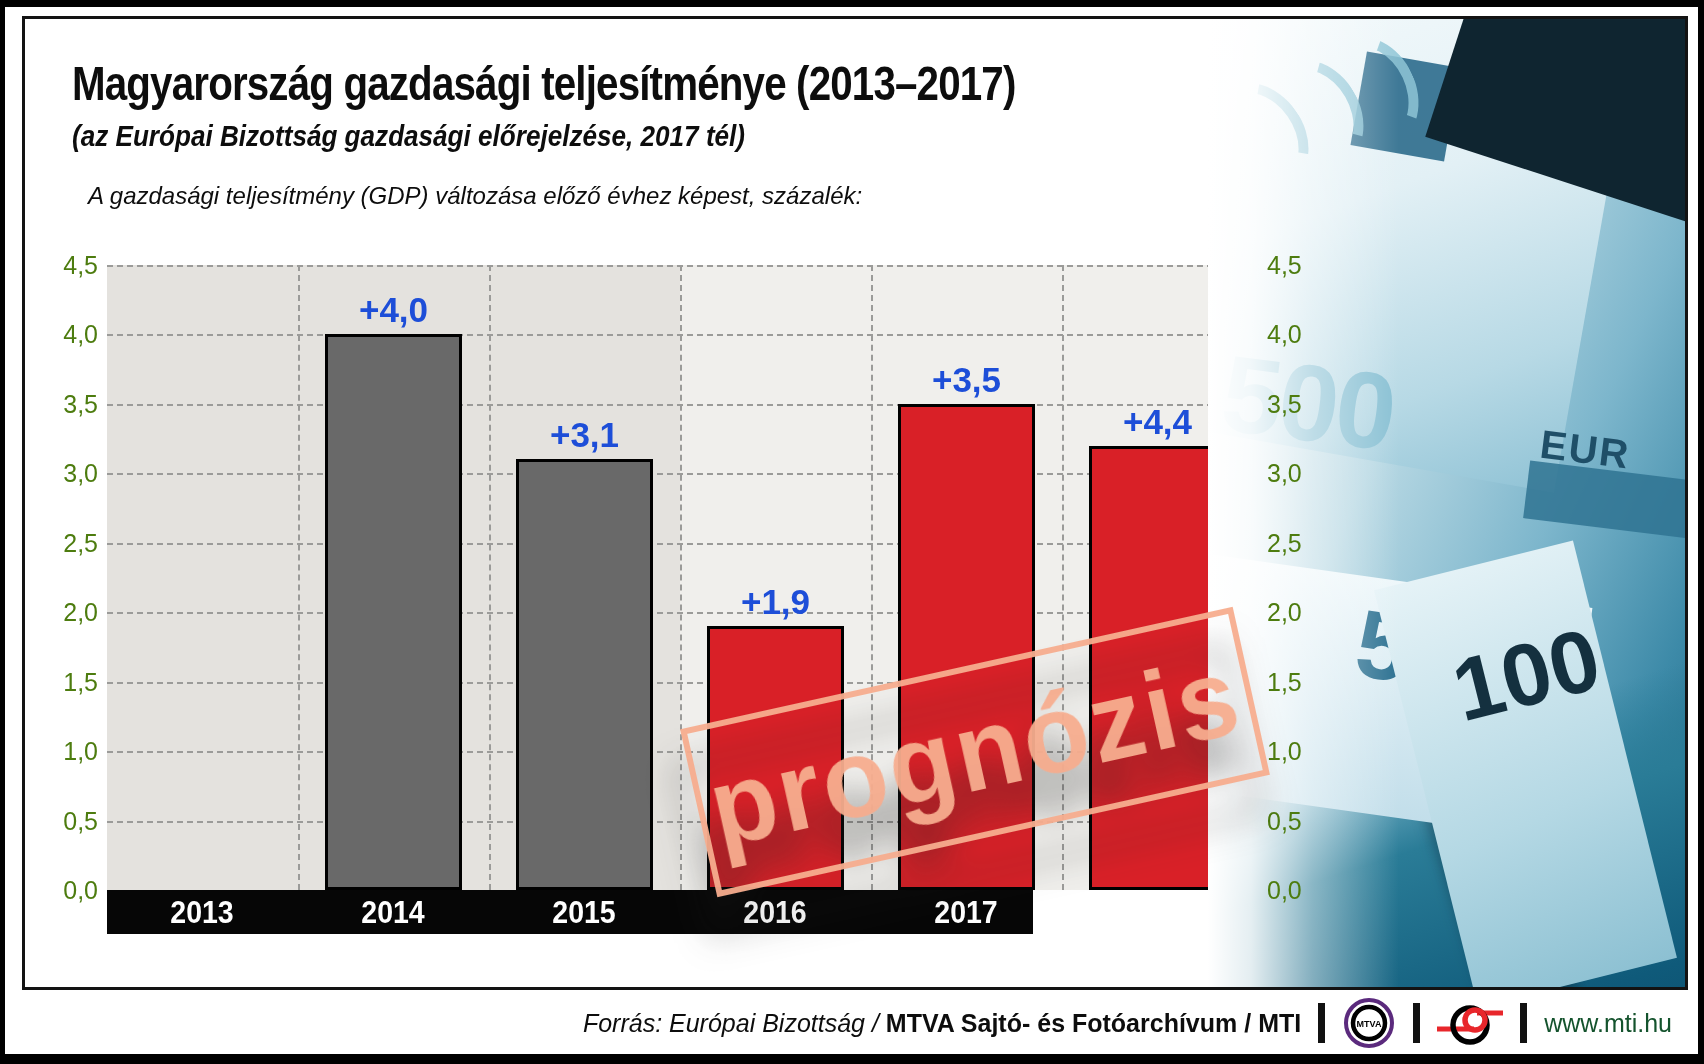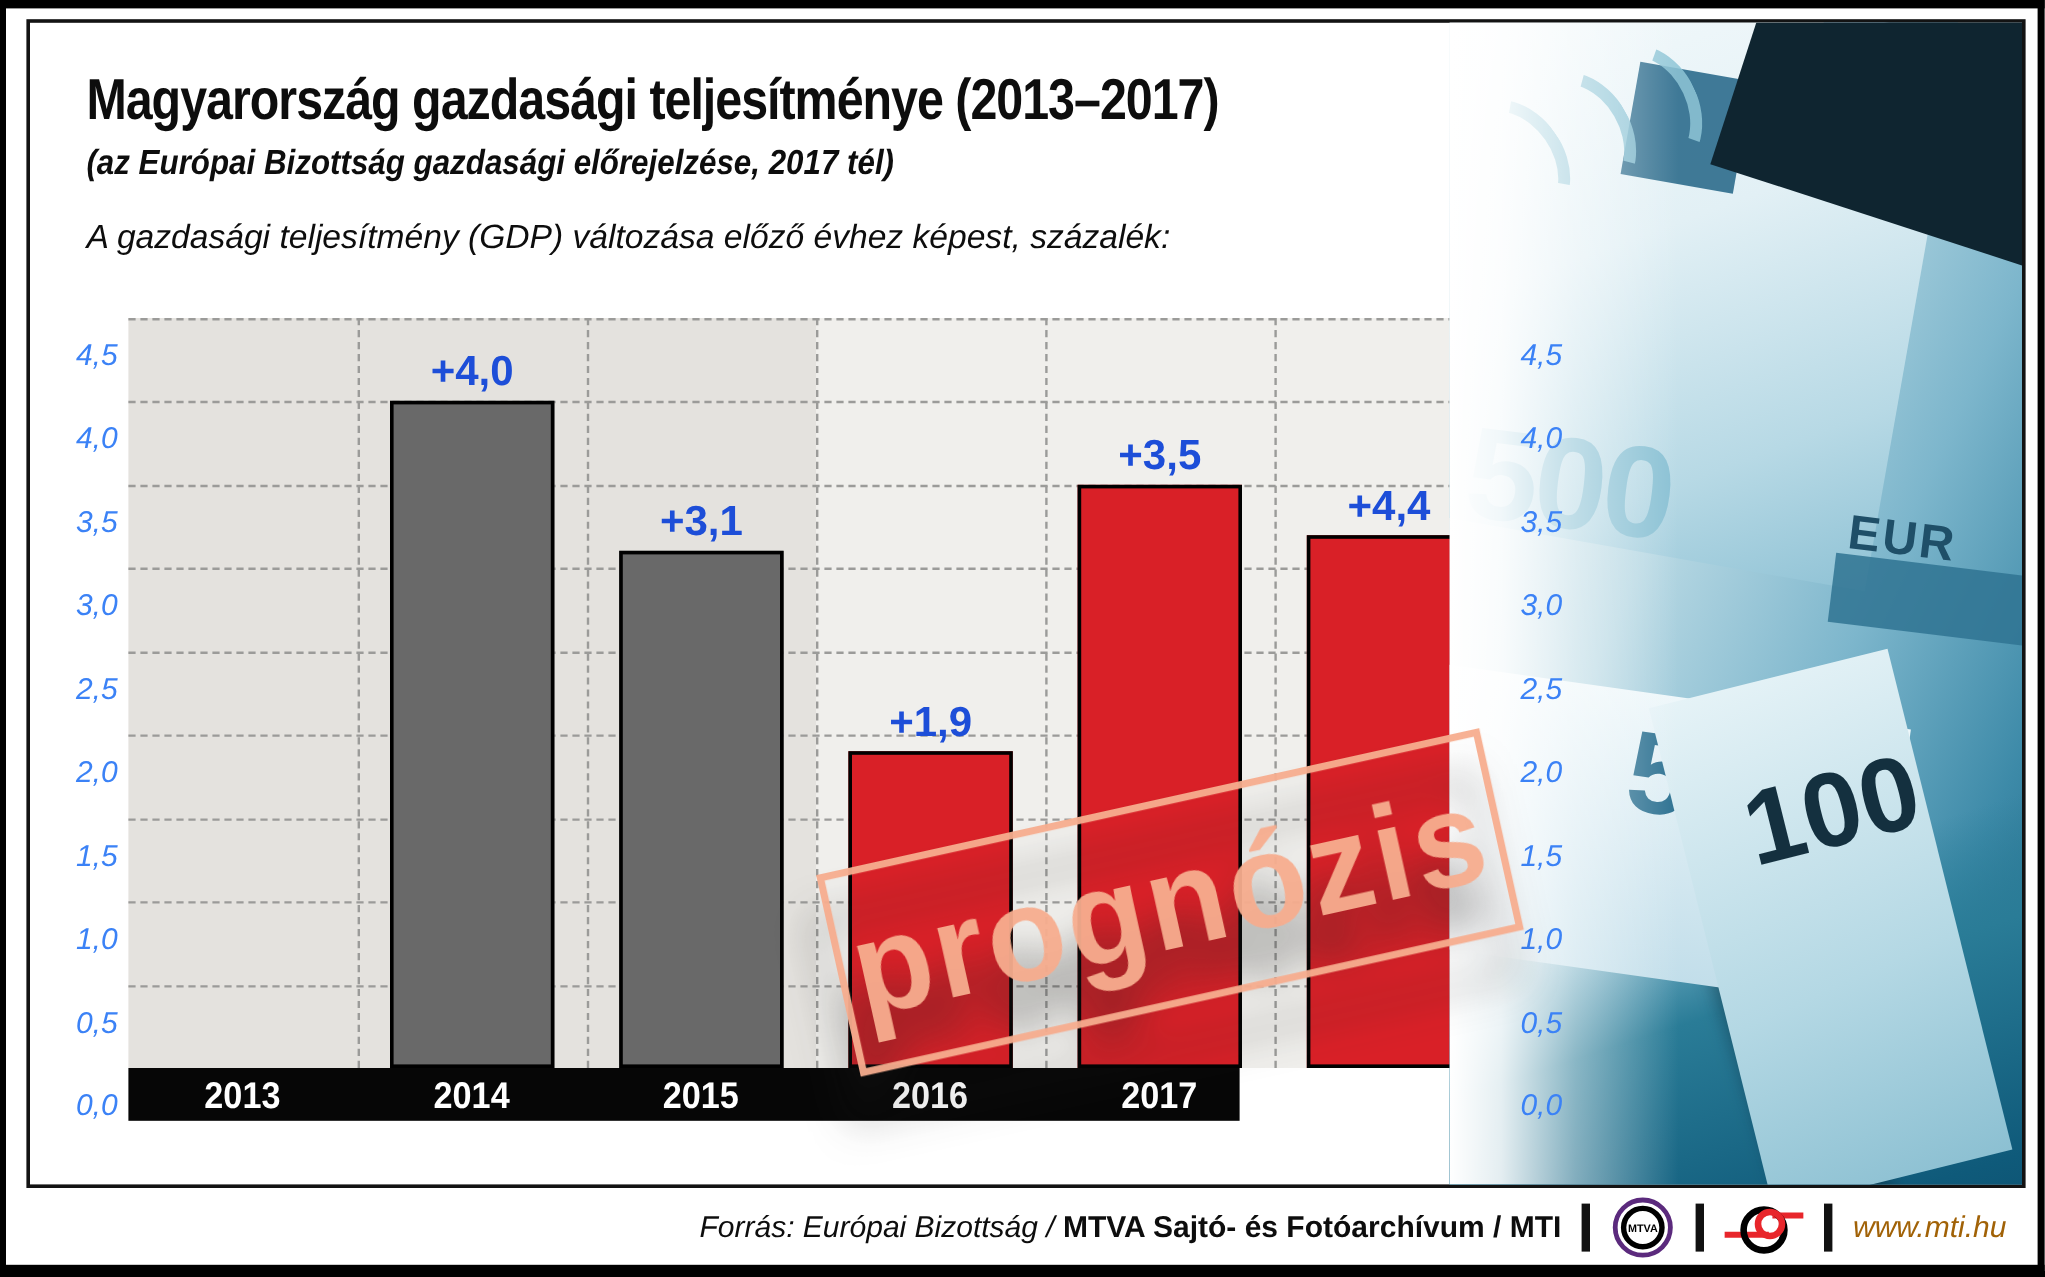--- a/index.html
+++ b/index.html
@@ -11,35 +11,35 @@
   
   .frame-top{left:0;top:0;width:1704px;height:7px;background:#000;}
   .frame-left{left:0;top:0;width:5px;height:1064px;background:#000;}
   .frame-right{left:1698px;top:0;width:6px;height:1064px;background:#000;}
   .frame-bottom{left:0;top:1054px;width:1704px;height:10px;background:#000;}
   
   .card{left:22px;top:16px;width:1666px;height:974px;background:#fff;border:3px solid #131313;box-sizing:border-box;}
   
   .title{left:72px;top:56px;font-size:48px;font-weight:bold;letter-spacing:-1px;transform:scaleX(.84);transform-origin:left top;white-space:nowrap;color:#0d0d0d;}
   .subtitle{left:72px;top:120px;font-size:29px;font-weight:bold;font-style:italic;transform:scaleX(.9);transform-origin:left top;white-space:nowrap;color:#0d0d0d;}
-  .note{left:72px;top:182px;font-size:28px;font-style:italic;color:#0d0d0d;white-space:nowrap;}
+  .note{left:88px;top:182px;font-size:24px;font-style:italic;color:#0d0d0d;white-space:nowrap;}
   
   .plot{left:107px;top:265px;width:1146px;height:625px;}
   .bg-hist{left:0;top:0;width:573px;height:625px;background:#e4e2de;}
   .bg-fc{left:573px;top:0;width:573px;height:625px;background:#f0efec;}
   .gl-h{left:0;width:1146px;height:0;border-top:2px dashed #9b9b99;}
   .gl-v{top:0;height:625px;width:0;border-left:2px dashed #9b9b99;}
   .col{top:0;bottom:0;width:191px;display:flex;flex-direction:column;justify-content:flex-end;align-items:center;}
   .bar{width:137px;box-sizing:border-box;border:3px solid #000;}
   .val{margin-bottom:7px;font-size:35px;font-weight:bold;color:#1d4ed8;line-height:1;}
   
   .band{left:107px;top:890px;width:926px;height:44px;background:#060606;z-index:20;}
   .year{position:absolute;top:0;height:44px;line-height:46px;color:#fff;font-size:31px;font-weight:bold;transform:translateX(-50%) scaleX(.92);white-space:nowrap;}
   
-  .tick{position:absolute;font-size:25px;font-style:italic;color:#3b82f6;transform:translateY(-50%);line-height:1;margin-top:32px;}
+  .tick{position:absolute;font-size:25px;color:#4d7c0f;transform:translateY(-50%);line-height:1;}
   .ticks-left{left:40px;top:265px;width:60px;height:625px;z-index:6;}
   .ticks-left .tick{right:2px;}
   .ticks-right{left:1267px;top:265px;width:70px;height:625px;z-index:6;}
   .ticks-right .tick{left:0;}
   
   .stamp{left:692px;top:666px;width:566px;height:172px;box-sizing:border-box;
     border:6px solid rgba(247,173,142,.95);transform:rotate(-12.5deg);
     display:flex;align-items:center;justify-content:center;z-index:50;
     filter:drop-shadow(-14px 36px 16px rgba(35,35,35,.55));}
   .stamp-text{font-size:112px;font-weight:bold;color:rgba(247,173,142,.95);letter-spacing:3px;line-height:1;white-space:nowrap;transform:scaleX(.96);}
@@ -69,21 +69,21 @@
   .ph-100{left:245px;top:612px;font-size:88px;font-weight:bold;color:#14303f;transform:rotate(-14deg);line-height:1;}
   .ph-darktr{right:-70px;top:-70px;width:300px;height:240px;transform:rotate(18deg);background:#0f2530;}
   .ph-fade{left:0;top:0;width:100%;height:100%;
     background:linear-gradient(90deg,#ffffff 0%,rgba(255,255,255,.88) 9%,rgba(255,255,255,.45) 22%,rgba(255,255,255,0) 40%);}
   
   .footer{left:0;top:992px;width:1688px;height:62px;display:flex;align-items:center;justify-content:flex-end;gap:17px;padding-right:16px;box-sizing:border-box;background:transparent;}
   .src{font-size:25px;white-space:nowrap;color:#0d0d0d;}
   .src .it{font-style:italic;font-weight:normal;}
   .src .b{font-weight:bold;}
   .sepbar{width:7px;height:40px;background:#111;}
-  .www{font-size:25px;font-style:italic;color:#a16207;white-space:nowrap;}
+  .www{font-size:25px;color:#14532d;white-space:nowrap;}
 </style>
 </head>
 <body>
 
 <div class="abs frame-top"></div>
 <div class="abs frame-left"></div>
 <div class="abs frame-right"></div>
 <div class="abs frame-bottom"></div>
 
 <div class="abs card"></div>

